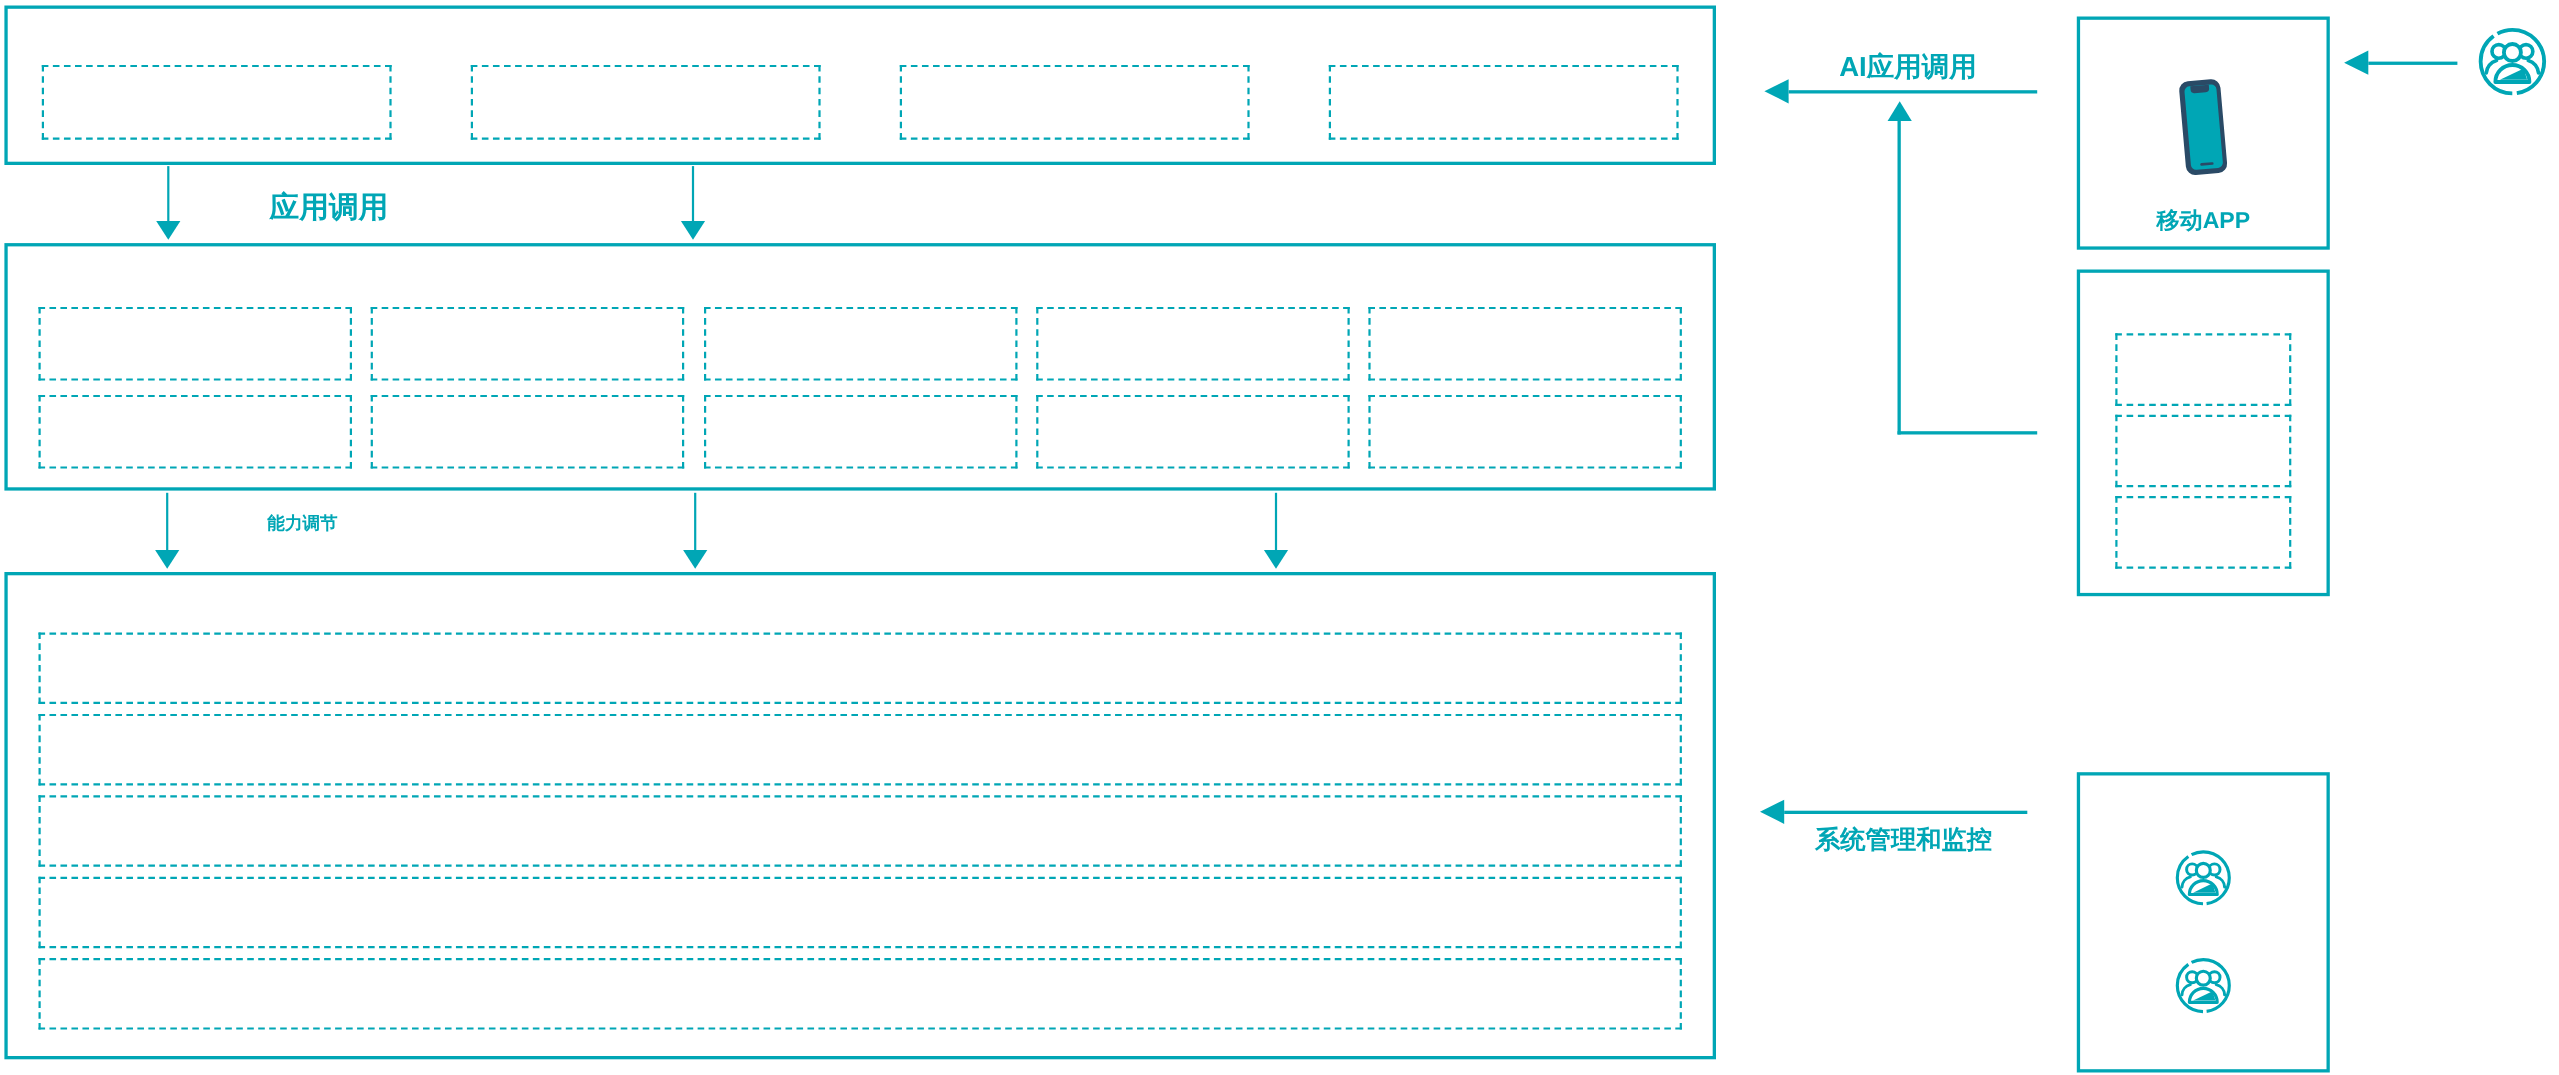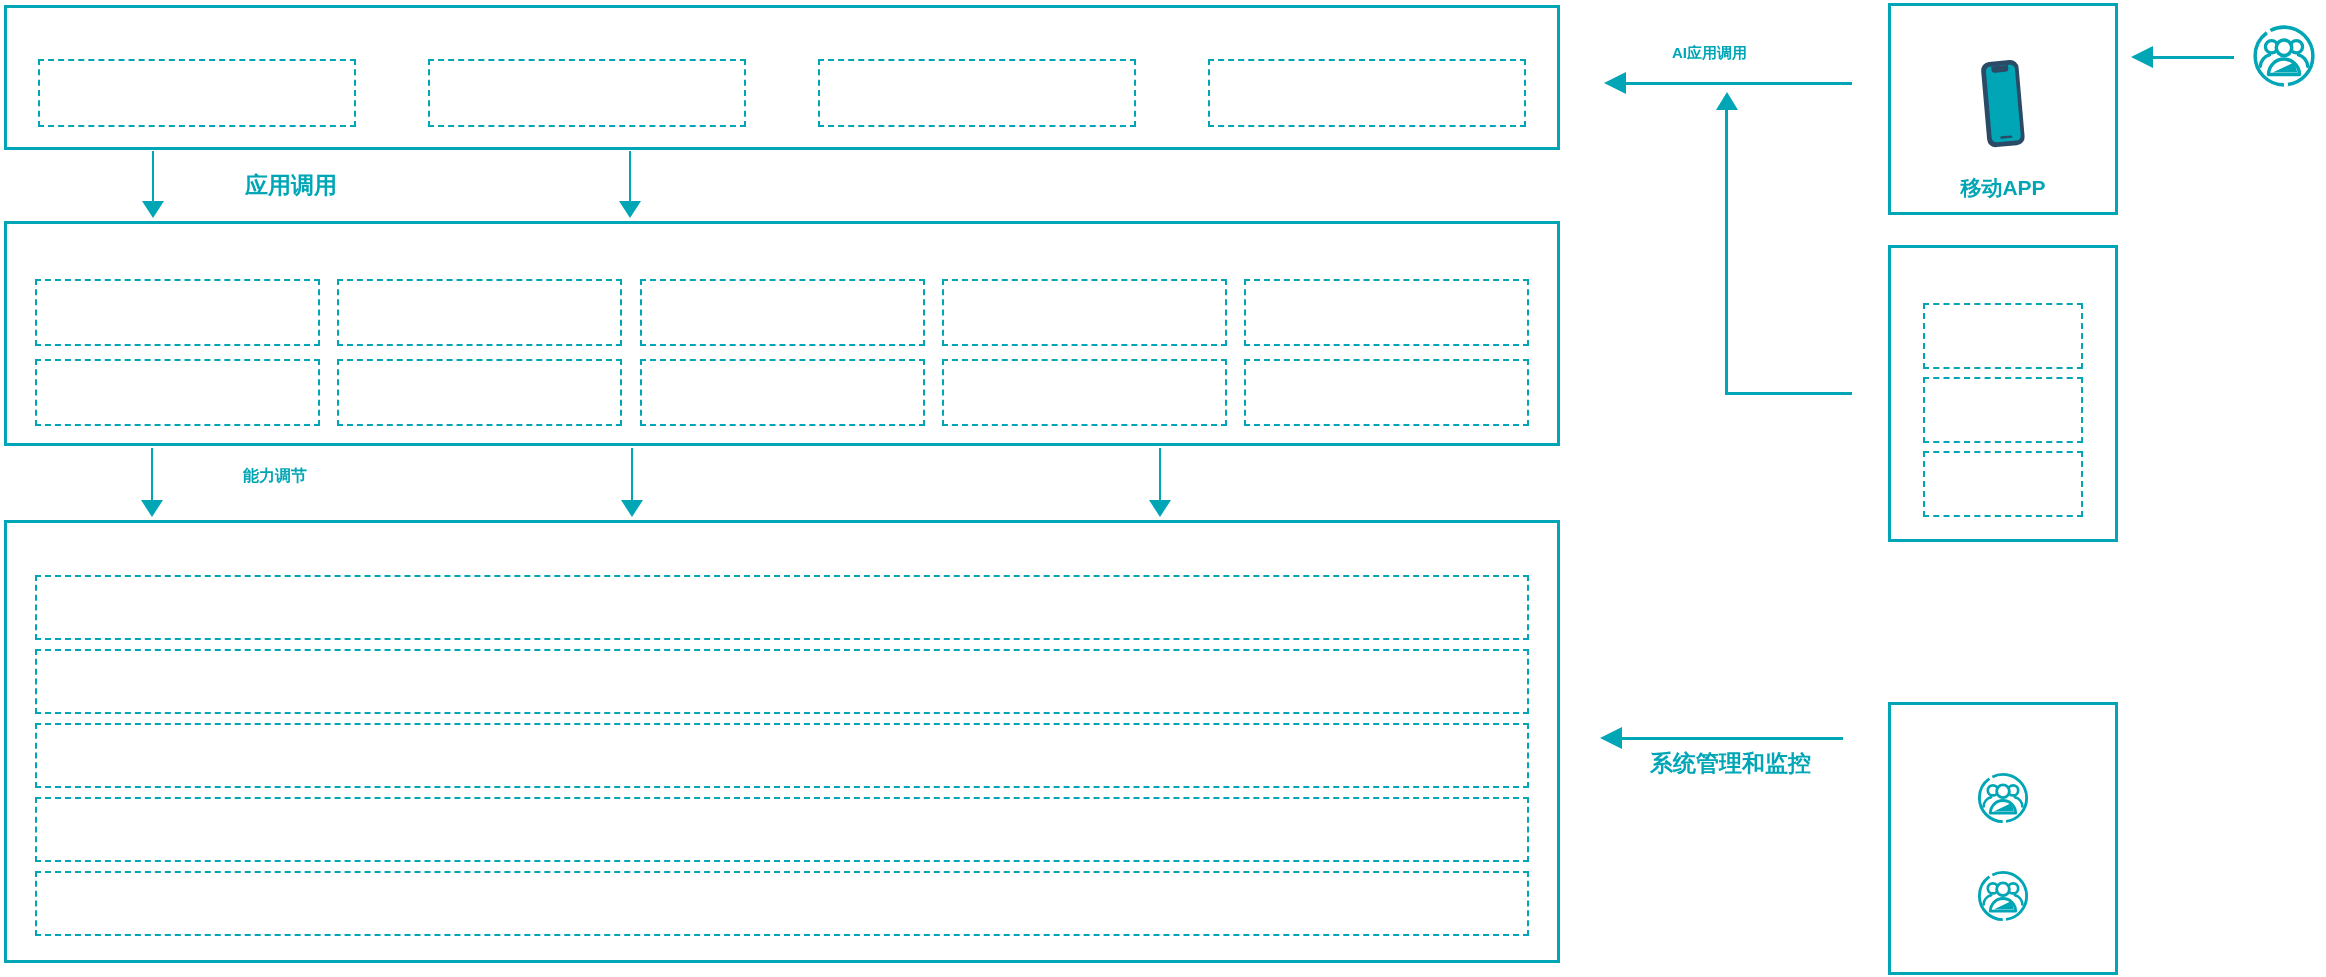--- a/index.html
+++ b/index.html
@@ -9,44 +9,44 @@
   html,body{margin:0;padding:0;background:#ffffff;}
   body{font-family:"Liberation Sans","DejaVu Sans",sans-serif;}
   #canvas{position:relative;width:2326px;height:977px;background:#ffffff;overflow:hidden;}
 
   
   .band{position:absolute;border:3px solid var(--teal);background:#ffffff;box-sizing:content-box;}
   #band-top{left:4px;top:5px;width:1550px;height:139px;}
   #band-middle{left:4px;top:221px;width:1550px;height:219px;}
   #band-bottom{left:4px;top:520px;width:1550px;height:437px;}
 
-  #box-mobile{left:1888px;top:3px;width:224px;height:206px;display:flex;flex-direction:column;align-items:center;}
+  #box-mobile{left:1888px;top:15px;width:224px;height:206px;display:flex;flex-direction:column;align-items:center;}
   #box-right-middle{left:1888px;top:245px;width:224px;height:291px;}
   #box-right-bottom{left:1888px;top:702px;width:224px;height:267px;display:flex;flex-direction:column;align-items:center;}
 
   
   .dash-slot{border:2px dashed var(--teal);background:#fff;box-sizing:border-box;}
 
   #band-top .slots{display:flex;justify-content:space-between;padding:51px 31px 0;}
   #band-top .dash-slot{width:318px;height:68px;}
 
   #band-middle .slots{display:grid;grid-template-columns:repeat(5,285px);justify-content:space-between;row-gap:13px;padding:55px 28px 0;}
   #band-middle .dash-slot{width:285px;height:67px;}
 
   #band-bottom .rows{display:flex;flex-direction:column;gap:9px;padding:52px 28px 0;}
   #band-bottom .dash-slot{width:100%;height:65px;}
 
   #box-right-middle .slots{display:flex;flex-direction:column;align-items:center;gap:8px;padding-top:55px;}
   #box-right-middle .dash-slot{width:160px;height:66px;}
 
   
   .flow-label{position:absolute;color:var(--teal);font-weight:bold;white-space:nowrap;}
-  #label-app-call{left:245px;top:170px;font-size:23px;}
+  #label-app-call{left:245px;top:170px;font-size:27px;}
   #label-capability{left:243px;top:466px;font-size:16px;}
-  #label-ai-call{left:1672px;top:44px;font-size:15px;}
+  #label-ai-call{left:1672px;top:44px;font-size:25px;}
   #label-sys-mgmt{left:1650px;top:748px;font-size:23px;}
   #label-mobile-app{position:static;color:var(--teal);font-weight:bold;font-size:21px;margin-top:22px;}
 
   
   .v-arrow{position:absolute;width:22px;display:flex;flex-direction:column;align-items:center;}
   .v-arrow .stem{width:2px;background:var(--teal);}
   .v-arrow .head-down{width:0;height:0;border-left:11px solid transparent;border-right:11px solid transparent;border-top:17px solid var(--teal);}
   #arrow-a1{left:142px;top:151px;} #arrow-a2{left:619px;top:151px;}
   #arrow-a1 .stem,#arrow-a2 .stem{height:50px;}
   #arrow-b1{left:141px;top:448px;} #arrow-b2{left:621px;top:448px;} #arrow-b3{left:1149px;top:448px;}

